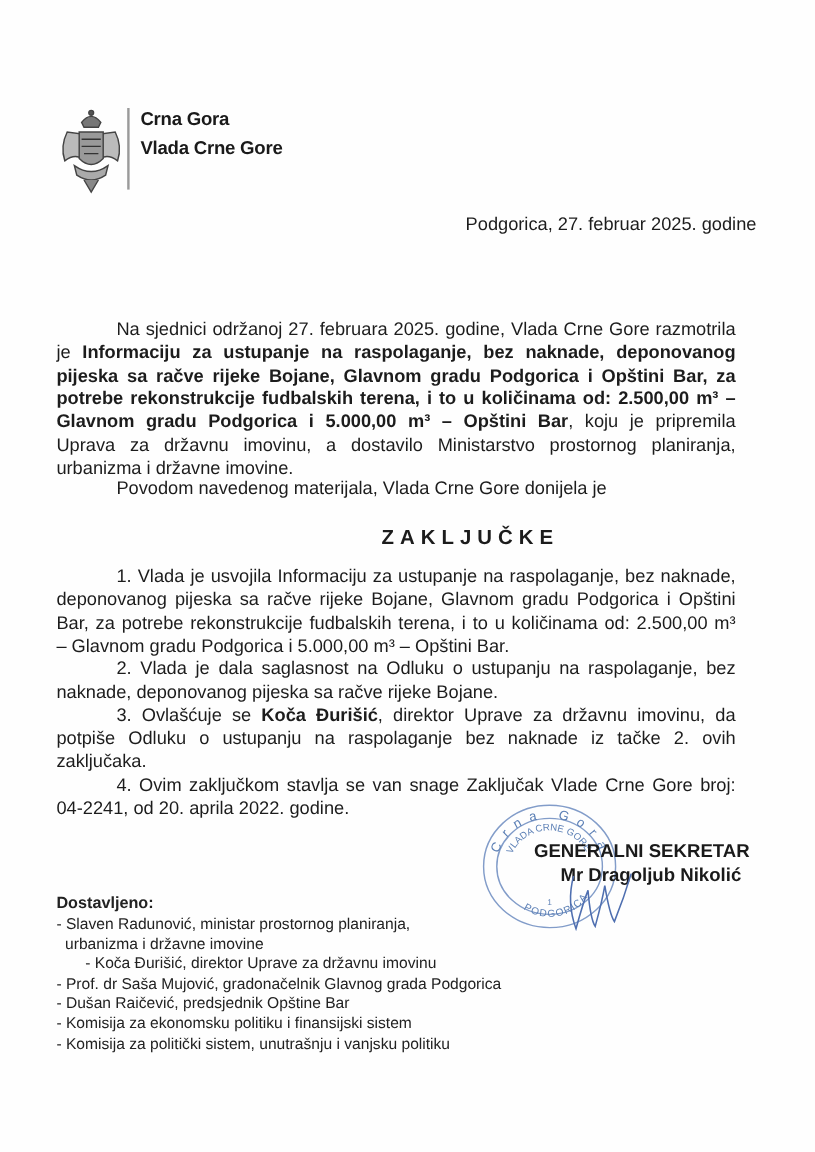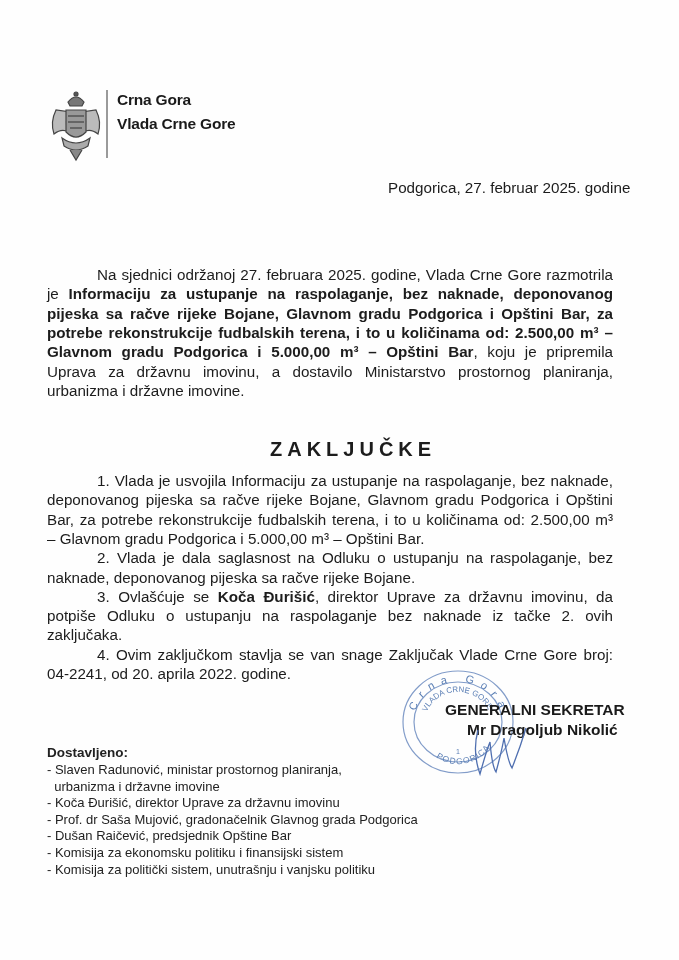--- a/index.html
+++ b/index.html
@@ -7,21 +7,21 @@
          font-family:"Liberation Sans", sans-serif; color:#1c1c1c; }
   .page { position:absolute; left:0; top:0; width:679px; height:960px; background:#fefefe; }
   .abs { position:absolute; white-space:nowrap; }
   .header-text { font-size:15.5px; font-weight:bold; letter-spacing:-0.2px; color:#1a1a1a; }
   .divider { position:absolute; left:106px; top:90px; width:2px; height:68px; background:#9a9a9a; }
   .line { position:absolute; left:47px; width:566px; font-size:15.2px; line-height:19px;
           white-space:nowrap; text-align:justify; text-align-last:justify; }
   .line.last { text-align-last:left; }
   .ind { padding-left:50px; box-sizing:border-box; }
   b { font-weight:bold; }
-  .title { font-weight:bold; font-size:20px; letter-spacing:5px; }
+  .title { font-weight:bold; font-size:17px; letter-spacing:5px;margin-left:48px; }
   .dlist { font-size:13px; line-height:16.5px; position:absolute; left:47px; white-space:nowrap; color:#222; }
   .handnum { color:#5b7fb5; font-style:italic; font-family:"DejaVu Serif", serif; font-size:17px; }
   .seal { position:absolute; left:400px; top:668px; width:116px; height:108px; }
   .signtext { font-weight:bold; font-size:15.5px; text-align:center; color:#1a1a1a; }
 </style>
 </head>
 <body>
 
 <div class="page">
 
@@ -46,20 +46,21 @@
 
   <div id="intro">
       <div class="line ind" style="top: 265px;">Na sjednici održanoj 27. februara 2025. godine, Vlada Crne Gore razmotrila</div>
       <div class="line" style="top: 284.3px;">je <b>Informaciju za ustupanje na raspolaganje, bez naknade, deponovanog</b></div>
       <div class="line" style="top: 303.6px;"><b>pijeska sa račve rijeke Bojane, Glavnom gradu Podgorica i Opštini Bar, za</b></div>
       <div class="line" style="top: 322.9px;"><b>potrebe rekonstrukcije fudbalskih terena, i to u količinama od: 2.500,00 m³ –</b></div>
       <div class="line" style="top: 342.2px;"><b>Glavnom gradu Podgorica i 5.000,00 m³ – Opštini Bar</b>, koju je pripremila</div>
       <div class="line" style="top: 361.5px;">Uprava za državnu imovinu, a dostavilo Ministarstvo prostornog planiranja,</div>
       <div class="line last" style="top: 380.8px;">urbanizma i državne imovine.</div>
     </div>
+  <div class="line last ind" style="top:398px;">Povodom navedenog materijala, Vlada Crne Gore donijela je</div>
 
   <div class="abs title" style="left:270px;top:438px;">ZAKLJUČKE</div>
 
   <div id="concl">
       <div class="line ind" style="top: 471px;">1. Vlada je usvojila Informaciju za ustupanje na raspolaganje, bez naknade,</div>
       <div class="line" style="top: 490.3px;">deponovanog pijeska sa račve rijeke Bojane, Glavnom gradu Podgorica i Opštini</div>
       <div class="line" style="top: 509.6px;">Bar, za potrebe rekonstrukcije fudbalskih terena, i to u količinama od: 2.500,00 m³</div>
       <div class="line last" style="top: 528.9px;">– Glavnom gradu Podgorica i 5.000,00 m³ – Opštini Bar.</div>
       <div class="line ind" style="top: 548.2px;">2. Vlada je dala saglasnost na Odluku o ustupanju na raspolaganje, bez</div>
       <div class="line last" style="top: 567.5px;">naknade, deponovanog pijeska sa račve rijeke Bojane.</div>
@@ -95,19 +96,19 @@
   <div class="abs signtext" style="left:445px;top:701px;">GENERALNI SEKRETAR</div>
   <div class="abs signtext" style="left:467px;top:721px;">Mr Dragoljub Nikolić</div>
   <svg class="abs" style="left:470px;top:722px;" width="70" height="60" viewBox="0 0 70 60">
     <path d="M8 8 Q2 30 10 52 Q16 30 20 20 Q22 44 26 50 Q32 28 34 16 Q38 40 42 46 Q50 26 56 6" fill="none" stroke="#4f6fb0" stroke-width="1.3"></path>
   </svg>
 
   <div class="dlist" style="top:745px;font-weight:bold;font-size:13.5px;">Dostavljeno:</div>
   <div id="dist">
       <div class="dlist" style="top: 762px; white-space: pre;">- Slaven Radunović, ministar prostornog planiranja,</div>
       <div class="dlist" style="top: 778.6px; white-space: pre;">  urbanizma i državne imovine</div>
-      <div class="dlist" style="top: 795.2px; white-space: pre;">- Koča Đurišić, direktor Uprave za državnu imovinu</div>
+      <div class="dlist" style="top: 795.2px; white-space: pre; margin-left: 24px;">- Koča Đurišić, direktor Uprave za državnu imovinu</div>
       <div class="dlist" style="top: 811.8px; white-space: pre;">- Prof. dr Saša Mujović, gradonačelnik Glavnog grada Podgorica</div>
       <div class="dlist" style="top: 828.4px; white-space: pre;">- Dušan Raičević, predsjednik Opštine Bar</div>
       <div class="dlist" style="top: 845px; white-space: pre;">- Komisija za ekonomsku politiku i finansijski sistem</div>
       <div class="dlist" style="top: 861.6px; white-space: pre;">- Komisija za politički sistem, unutrašnju i vanjsku politiku</div>
     </div>
 </div>
 
 </body></html>

